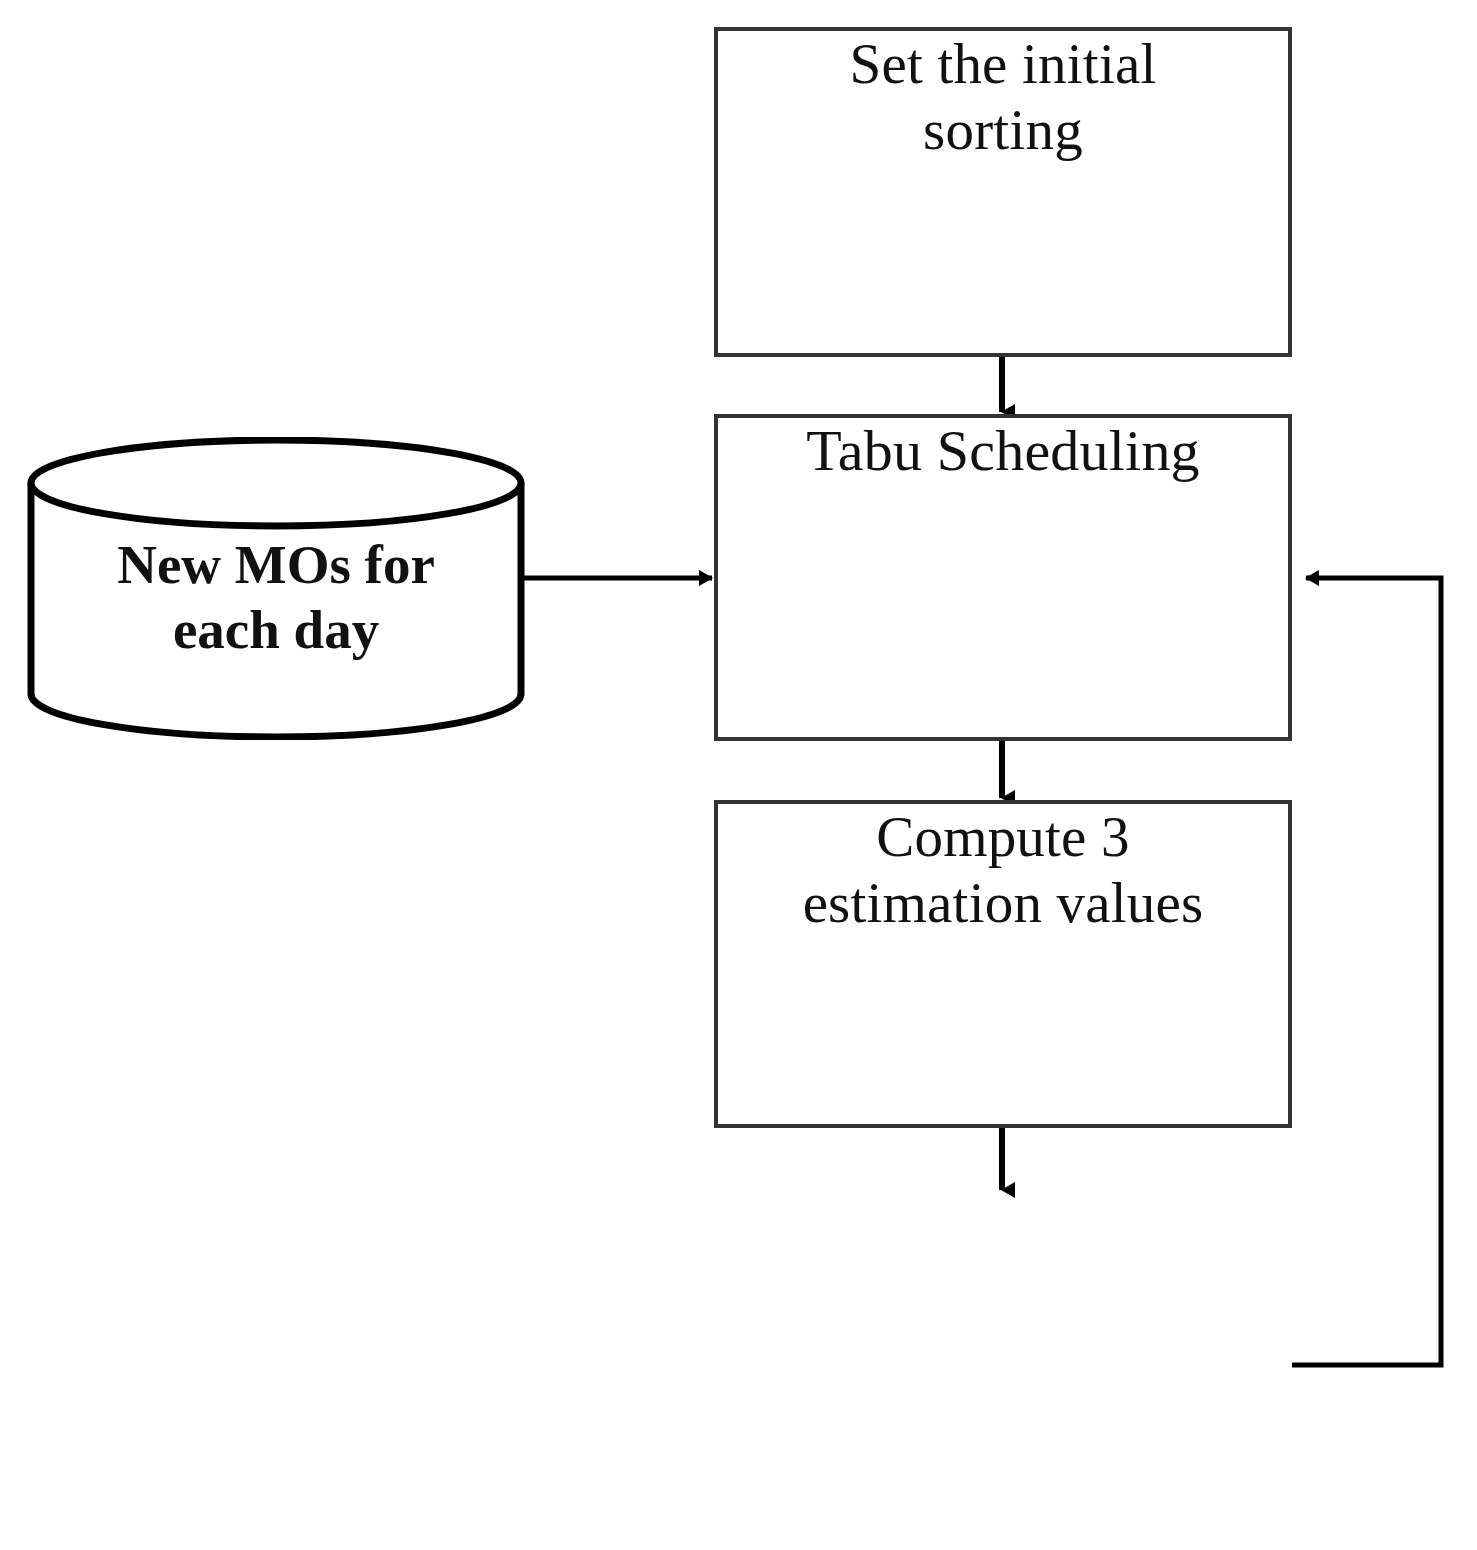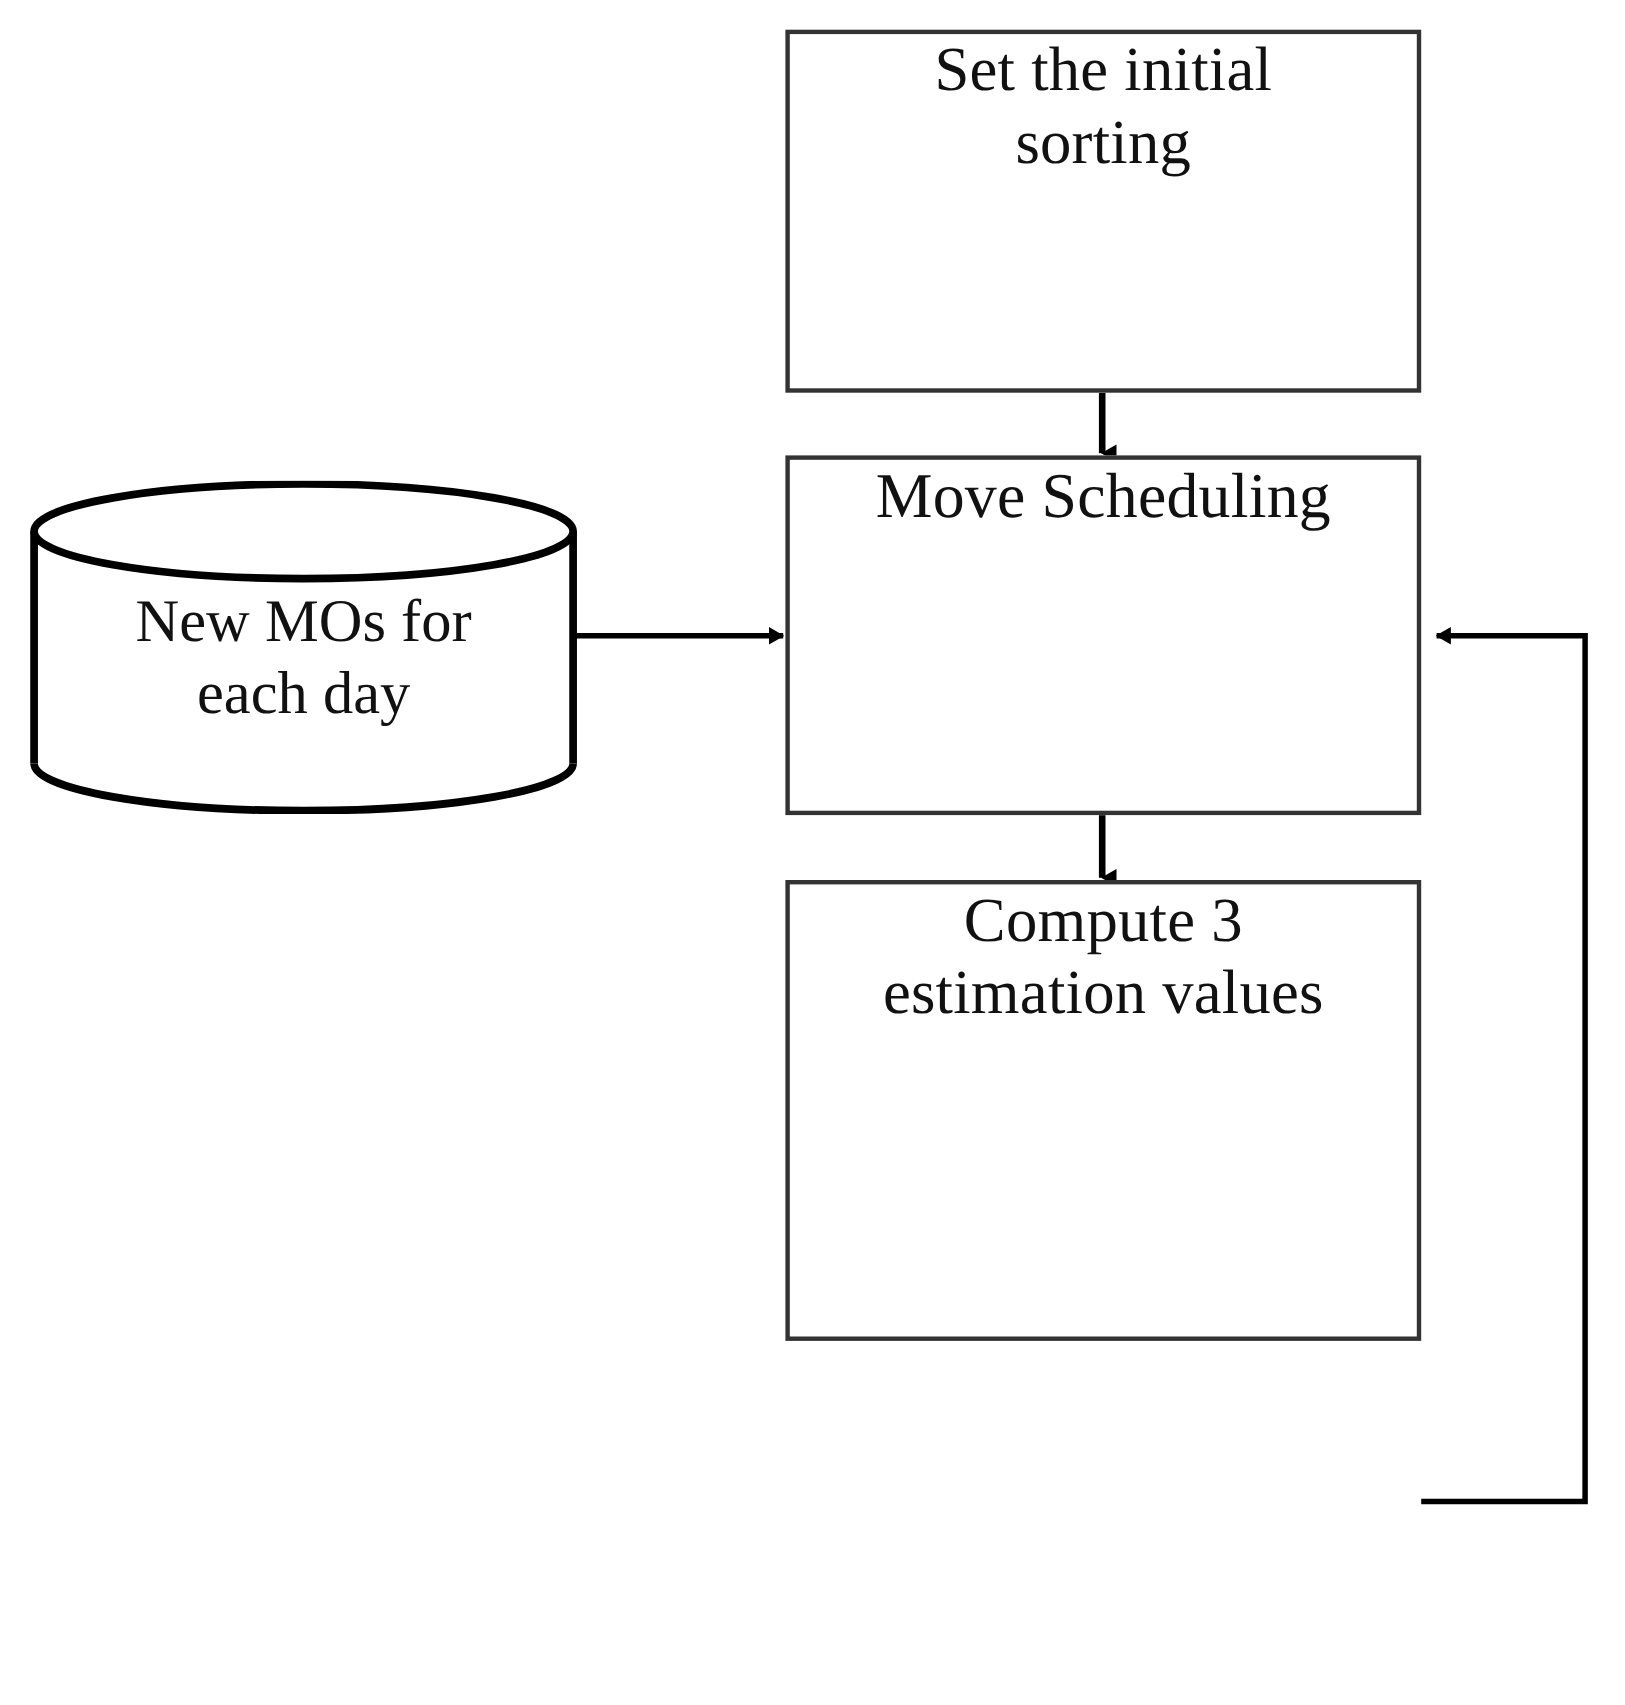--- a/index.html
+++ b/index.html
@@ -58,40 +58,41 @@
     top: 414px;
     width: 578px;
     height: 327px;
   }
   #box-tabu-scheduling .box-label { font-size: 58px; }
 
   #box-compute-estimation {
     left: 714px;
     top: 800px;
     width: 578px;
-    height: 419px;
+    height: 328px;
   }
   #box-compute-estimation .box-label { font-size: 57px; }
 
   #box-move-mos {
     left: 714px;
     top: 1192px;
     width: 578px;
     height: 330px;
   }
   #box-move-mos .box-label { font-size: 55px; line-height: 1.12; }
 
   
   #cylinder-new-mos {
     position: absolute;
     left: 26px;
     top: 437px;
     width: 500px;
     height: 303px;
     z-index: 3;
+    font-weight: bold;
   }
   #cylinder-new-mos svg {
     position: absolute;
     left: 0;
     top: 0;
     width: 100%;
     height: 100%;
   }
   #cylinder-new-mos .cyl-label {
     position: absolute;
@@ -165,21 +166,21 @@
       <path d="M5,46 L5,257" fill="none" stroke="#000000" stroke-width="7"></path>
       <path d="M495,46 L495,257" fill="none" stroke="#000000" stroke-width="7"></path>
       <ellipse cx="250" cy="46" rx="245" ry="43" fill="#ffffff" stroke="#000000" stroke-width="7"></ellipse>
       <path d="M5,257 A245,43 0 0 0 495,257" fill="none" stroke="#000000" stroke-width="7"></path>
     </svg>
     <div class="cyl-label">New MOs for
 each day</div>
   </div>
 
   <div class="process-box" id="box-tabu-scheduling">
-    <span class="box-label">Move Scheduling</span>
+    <span class="box-label">Tabu Scheduling</span>
   </div>
 
   <div class="process-box" id="box-compute-estimation">
     <span class="box-label">Compute 3
 estimation values</span>
   </div>
 
 
 </div>
 

